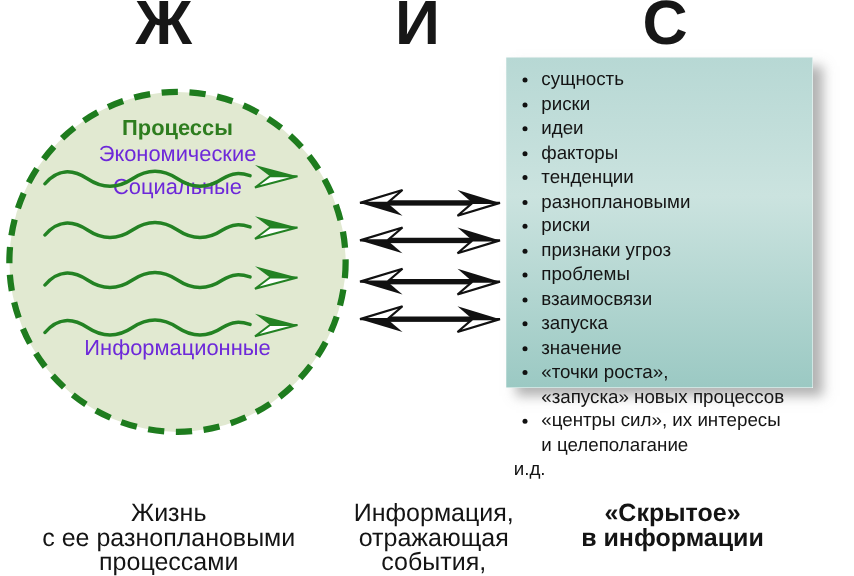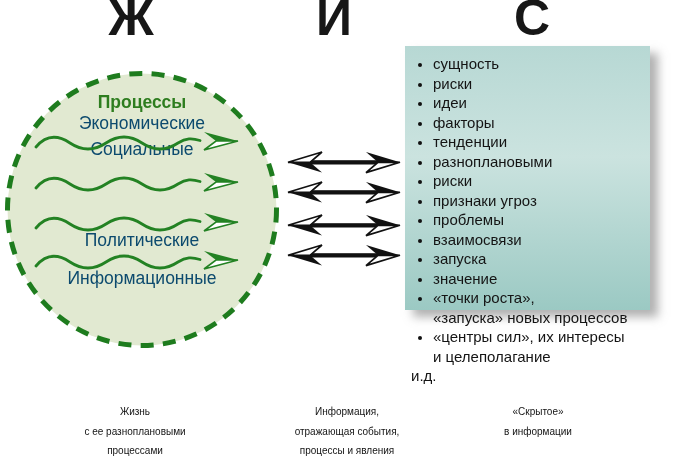--- a/index.html
+++ b/index.html
@@ -12,21 +12,21 @@
     font-size:50px; font-weight:bold; line-height:1; color:#171717;
   }
   #hdr-zh { left:86px; }
   #hdr-i  { left:289px; }
   #hdr-s  { left:487px; }
 
   #circle-svg { position:absolute; left:3px; top:69px; }
 
   .circle-text {
     position:absolute; left:3px; width:278px; text-align:center;
-    font-size:17.5px; line-height:20px; color:#0c4a6e;
+    font-size:17.5px; line-height:20px; color:#6d28d9;
   }
   #circle-title { top:92px; font-weight:bold; color:var(--title-green,#2e7d1f); }
   #proc-0 { top:113px; }
   #proc-1 { top:139px; }
   #proc-2 { top:193px; }
   #proc-3 { top:230px; }
   #proc-4 { top:268px; }
 
   .wave { position:absolute; left:32px; width:212px; height:26px; color:var(--wave-green,#238223); }
   #wave-0 { top:130px; }
@@ -48,43 +48,42 @@
     box-shadow:8px 7px 9px rgba(115,115,115,0.55);
     font-size:15px; line-height:19.5px; color:#141414;
   }
   #panel ul { margin:0 0 0 8px; padding:0 0 0 14px; list-style:disc outside; }
   #panel li { white-space:pre-line; }
   #panel li::marker { font-size:13px; color:#111; }
   #panel-footer { margin-top:0; }
 
   .caption {
     position:absolute; top:402px; width:204px; text-align:center;
-    font-size:10px; line-height:19.5px; white-space:pre-line; color:#141414;
+    font-size:20px; line-height:19.5px; white-space:pre-line; color:#141414;
   }
   #cap-life { left:33px; }
   #cap-info { left:245px; }
-  #cap-hidden { left:436px; }
+  #cap-hidden { left:436px;font-weight:bold; }
 </style>
 </head>
 <body>
 
 <div id="stage">
 
   <div class="hdr" id="hdr-zh">Ж</div>
   <div class="hdr" id="hdr-i">И</div>
   <div class="hdr" id="hdr-s">С</div>
 
   <svg id="circle-svg" width="278" height="281" viewBox="0 0 278 281">
     <ellipse cx="139" cy="140.5" rx="134.5" ry="136" fill="var(--circle-fill,#e1e9d1)" stroke="var(--circle-border,#1e7c1e)" stroke-width="5" stroke-dasharray="13 9.3"></ellipse>
   </svg>
 
   <div class="circle-text" id="circle-title">Процессы</div>
   <div class="circle-text" id="proc-0">Экономические</div>
   <div class="circle-text" id="proc-1">Социальные</div>
-  <div class="circle-text" id="proc-3">Политические</div>
   <div class="circle-text" id="proc-4">Информационные</div>
 
   <svg class="wave" id="wave-0" viewBox="0 0 212 26">
     <path d="M4,17 C14,5 26,5 38,13 C50,21 62,21 74,13 C86,5 98,5 110,13 C122,21 134,21 146,13 C154,8 160,8 168,10.5" fill="none" stroke="currentColor" stroke-width="2.8" stroke-linecap="round"></path>
     <polygon points="206,11 172,2 184,11" fill="currentColor"></polygon>
     <polygon points="206,11 172,20 184,11" fill="#ffffff" stroke="currentColor" stroke-width="1.6"></polygon>
   </svg>
   <svg class="wave" id="wave-1" viewBox="0 0 212 26">
     <path d="M4,17 C14,5 26,5 38,13 C50,21 62,21 74,13 C86,5 98,5 110,13 C122,21 134,21 146,13 C154,8 160,8 168,10.5" fill="none" stroke="currentColor" stroke-width="2.8" stroke-linecap="round"></path>
     <polygon points="206,11 172,2 184,11" fill="currentColor"></polygon>

